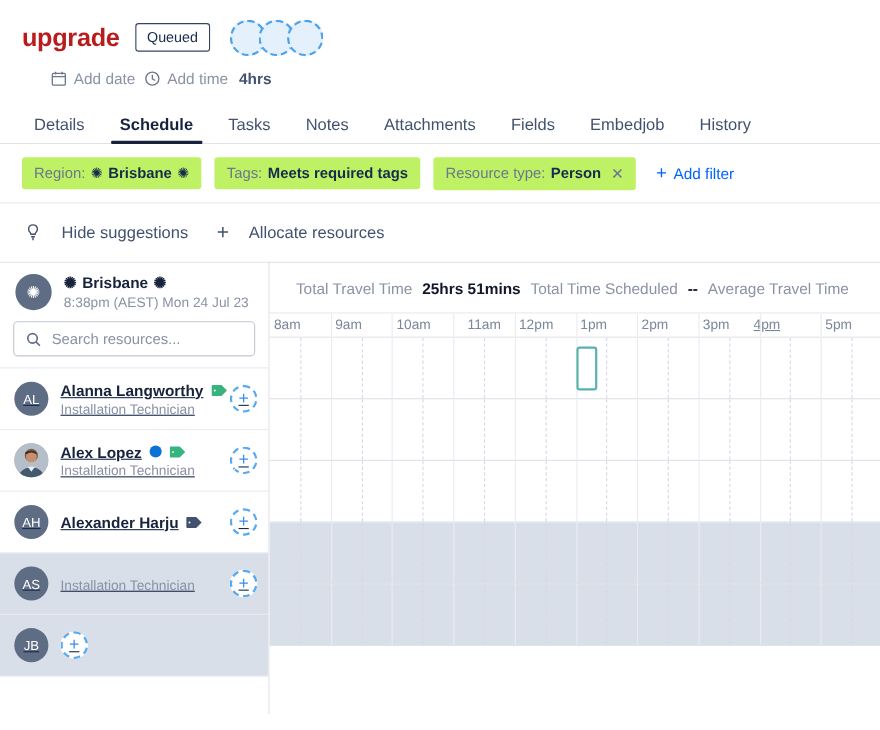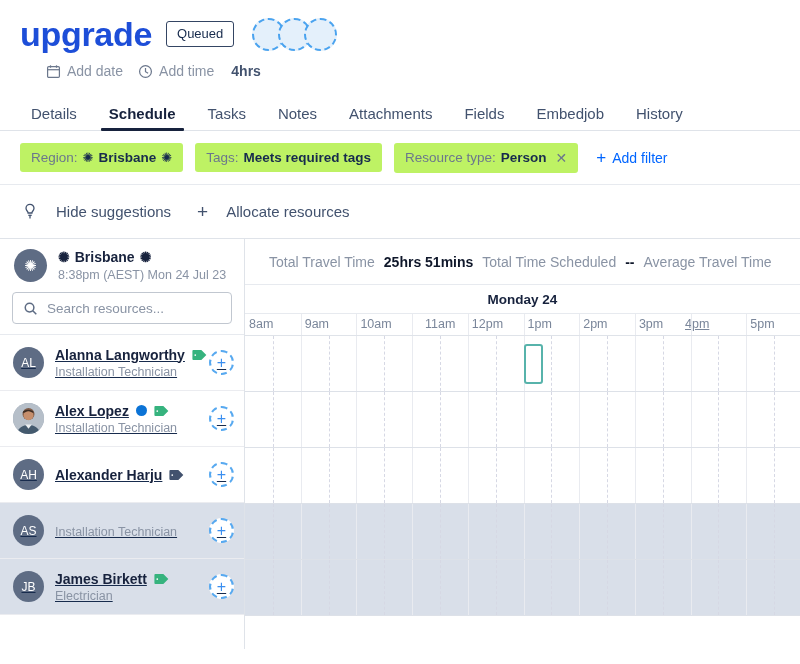--- a/index.html
+++ b/index.html
@@ -8,37 +8,37 @@
     background: #ffffff;
     font-family: "Liberation Sans", sans-serif;
     color: #172b4d;
     overflow: hidden;
   }
 
   
   .job-header { padding: 14px 20px 0 20px; }
   .title-row { display: flex; align-items: center; gap: 14px; height: 40px; }
   .job-title {
-    font-size: 34px; font-weight: 700; color: #1d4ed8;
+    font-size: 23px; font-weight: 700; color: #b91c1c;
     letter-spacing: -0.3px; line-height: 1;
   }
   .status-chip {
     border: 1px solid #344563; border-radius: 3px;
     padding: 4px 10px; font-size: 13px; font-weight: 400; color: #172b4d;
     line-height: 1.25;
   }
   .avatar-stack { display: flex; align-items: center; margin-left: 4px; }
   .ph-avatar {
     width: 33px; height: 33px; border-radius: 50%;
     background: #e4f0fb; border: 2px dashed #4aa3ef;
     margin-right: -7px;
   }
 
   .meta-row {
-    display: flex; align-items: center; gap: 7px;
+    display: flex; align-items: center; 
     margin: 9px 0 0 26px; font-size: 14px; color: #8993a4;
   }
   .meta-item { display: flex; align-items: center; gap: 6px; cursor: pointer; }
   .meta-item + .meta-item { margin-left: 8px; }
   .meta-dur { color: #42526e; font-weight: 700; margin-left: 10px; font-size: 14px; }
   .ico { display: inline-flex; align-items: center; justify-content: center; }
 
   
   .tabs {
     display: flex; align-items: flex-end; gap: 0;
@@ -366,48 +366,35 @@
       <div class="res-row shaded">
         <div class="res-avatar">AS</div>
         <div class="res-info">
           <div class="res-role">Installation Technician</div>
         </div>
         <div class="add-btn">+</div>
       </div>
 
       <div class="res-row shaded">
         <div class="res-avatar">JB</div>
-        <div class="res-info">
-          <div class="res-name">
-            <span>James Birkett</span>
-            <span class="tag-ico">
-              <svg width="15" height="12" viewBox="0 0 18 13">
-                  <path d="M0.5 1.6a1.1 1.1 0 0 1 1.1-1.1h9.6l6 6-6 6H1.6A1.1 1.1 0 0 1 .5 11.4z" fill="#36b37e"></path>
-                  <circle cx="3.9" cy="6.5" r="1.05" fill="#fff"></circle>
-                </svg>
-            </span>
-          </div>
-          <div class="res-role">Electrician</div>
-        </div>
         <div class="add-btn">+</div>
       </div>
 
     </div>
   </div>
 
   <div class="right-col">
     <div class="stats-bar">
       <span>Total Travel Time</span>
       <b>25hrs 51mins</b>
       <span>Total Time Scheduled</span>
       <b>--</b>
       <span>Average Travel Time</span>
     </div>
 
-    <div class="day-head">Monday 24</div>
 
     <div class="time-axis" id="time-axis">
         <div class="time-lbl" style="left: 0px;">8am</div>
         <div class="time-lbl" style="left: 55.7px;">9am</div>
         <div class="vline" style="left: 55.7px;"></div>
         <div class="time-lbl" style="left: 111.4px;">10am</div>
         <div class="vline" style="left: 111.4px;"></div>
         <div class="time-lbl" style="left: 176px;">11am</div>
         <div class="vline" style="left: 167.1px;"></div>
         <div class="time-lbl" style="left: 222.8px;">12pm</div>

